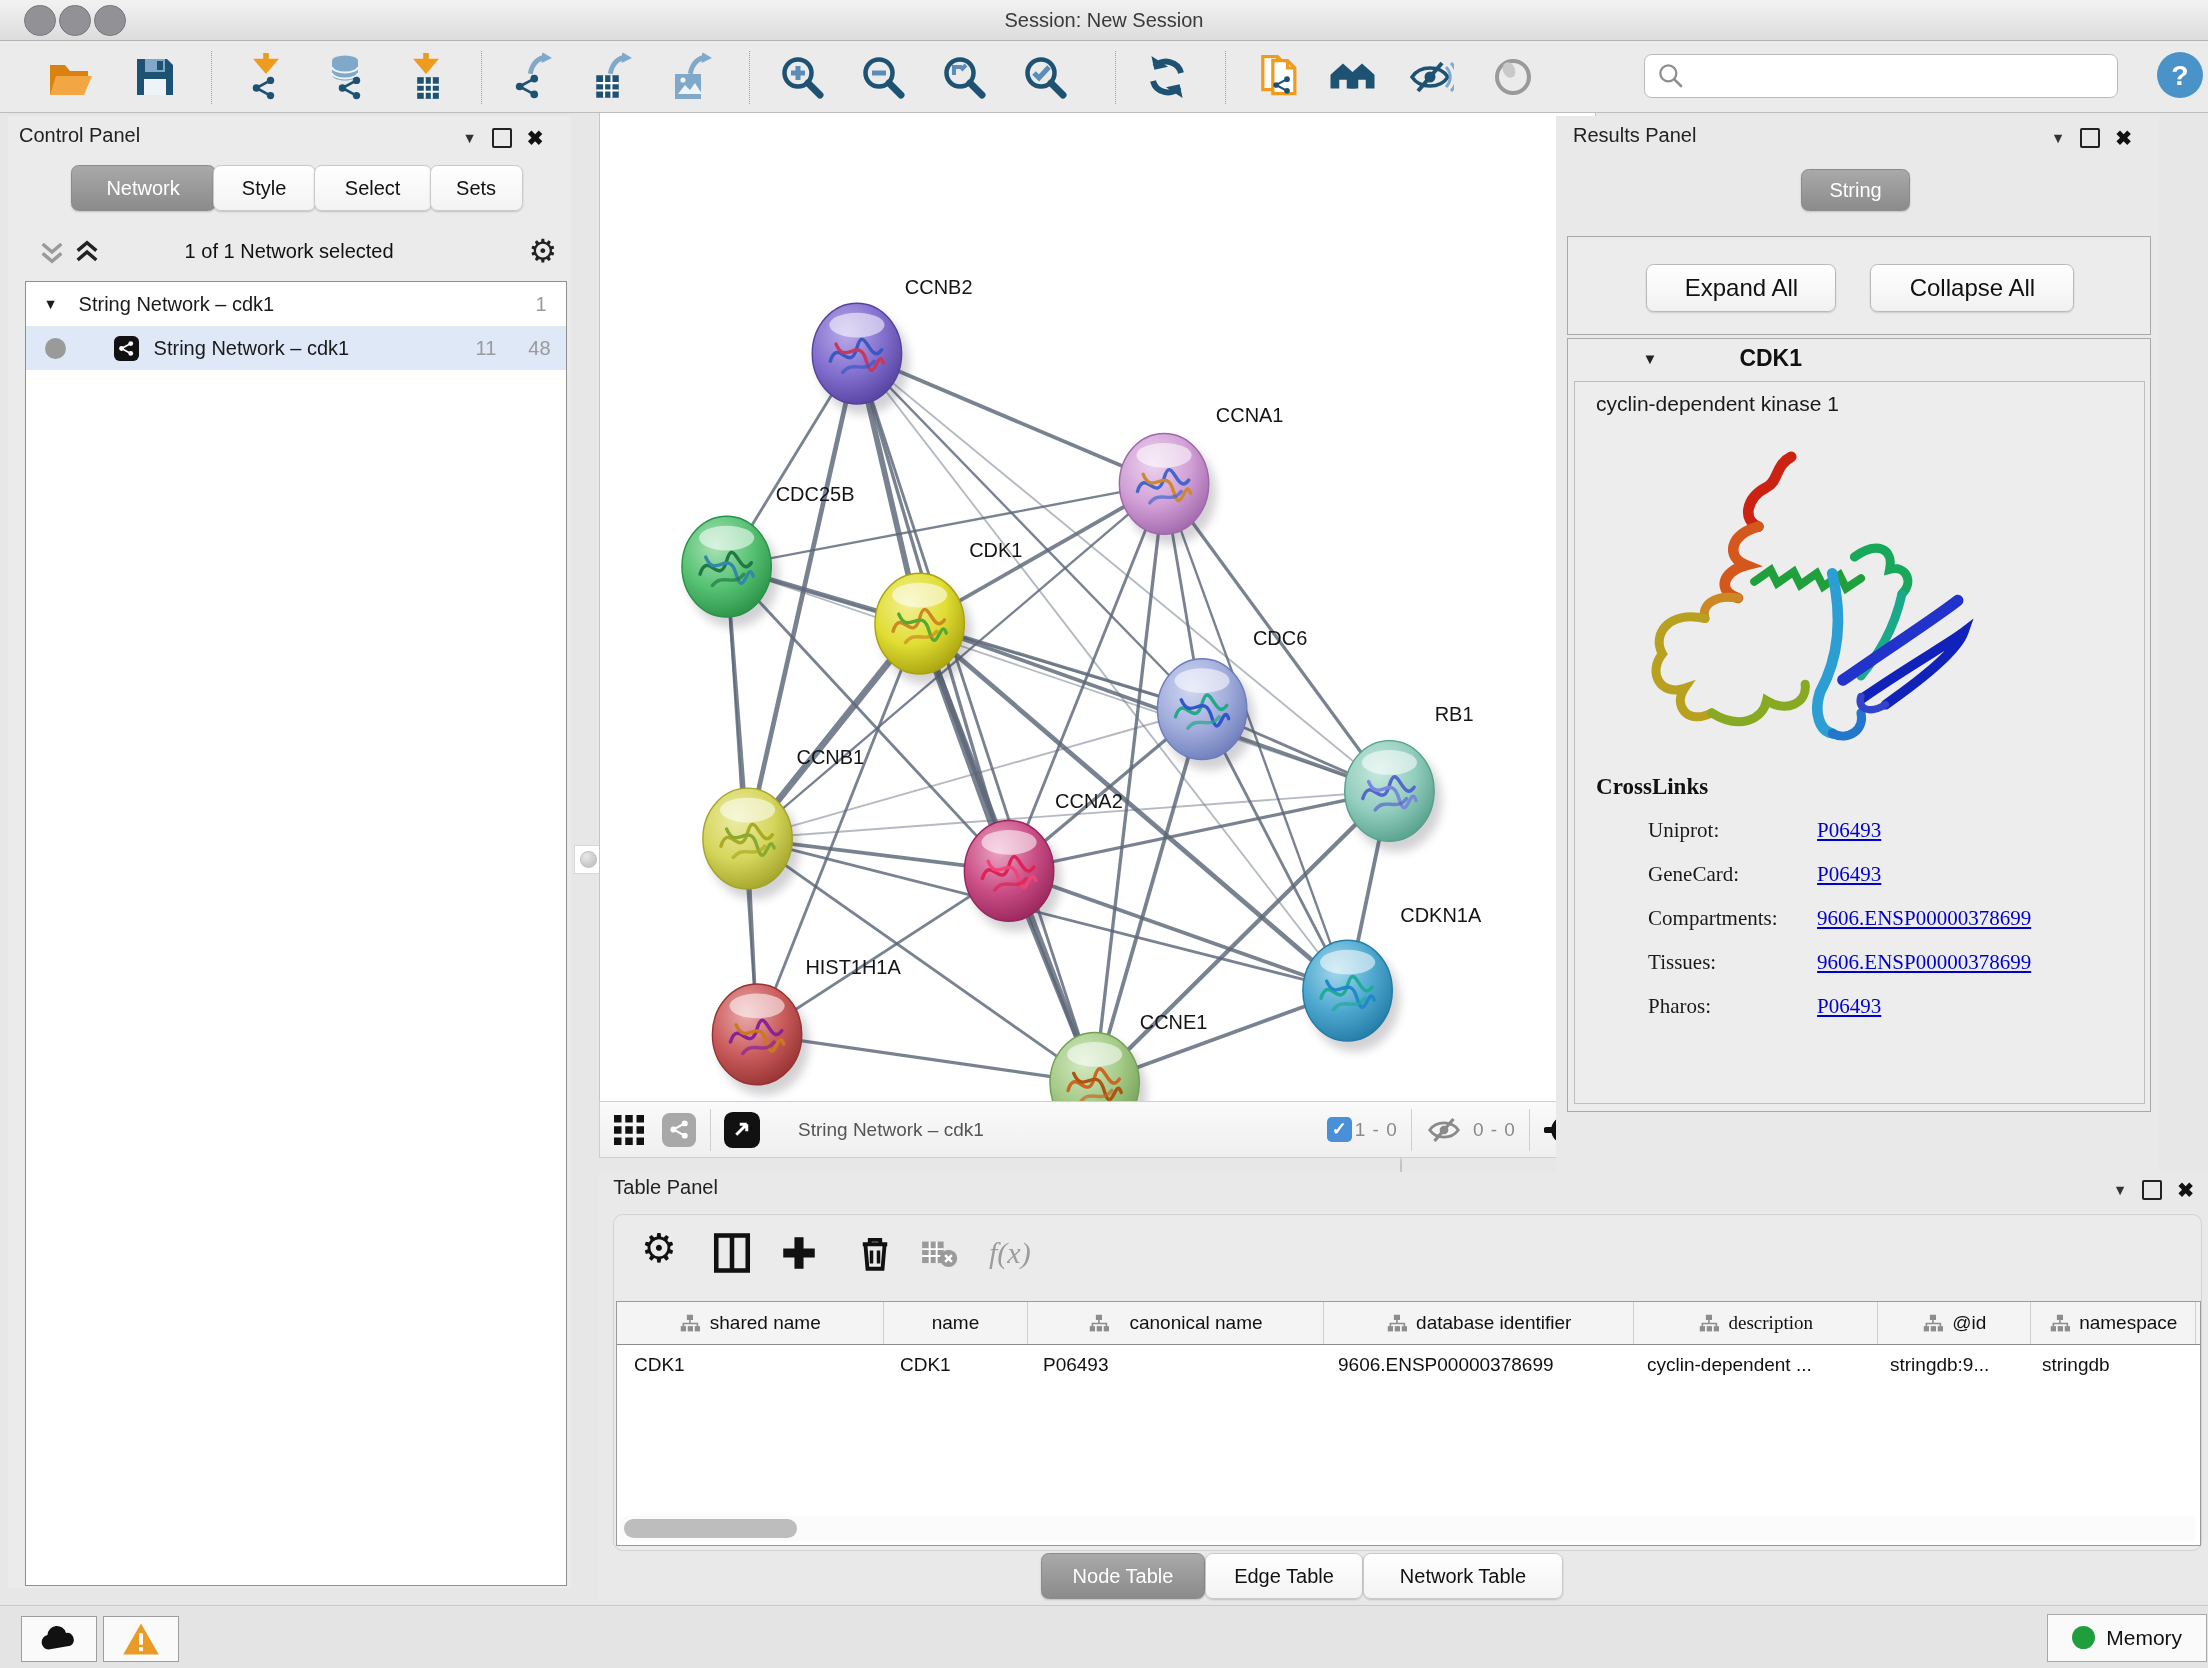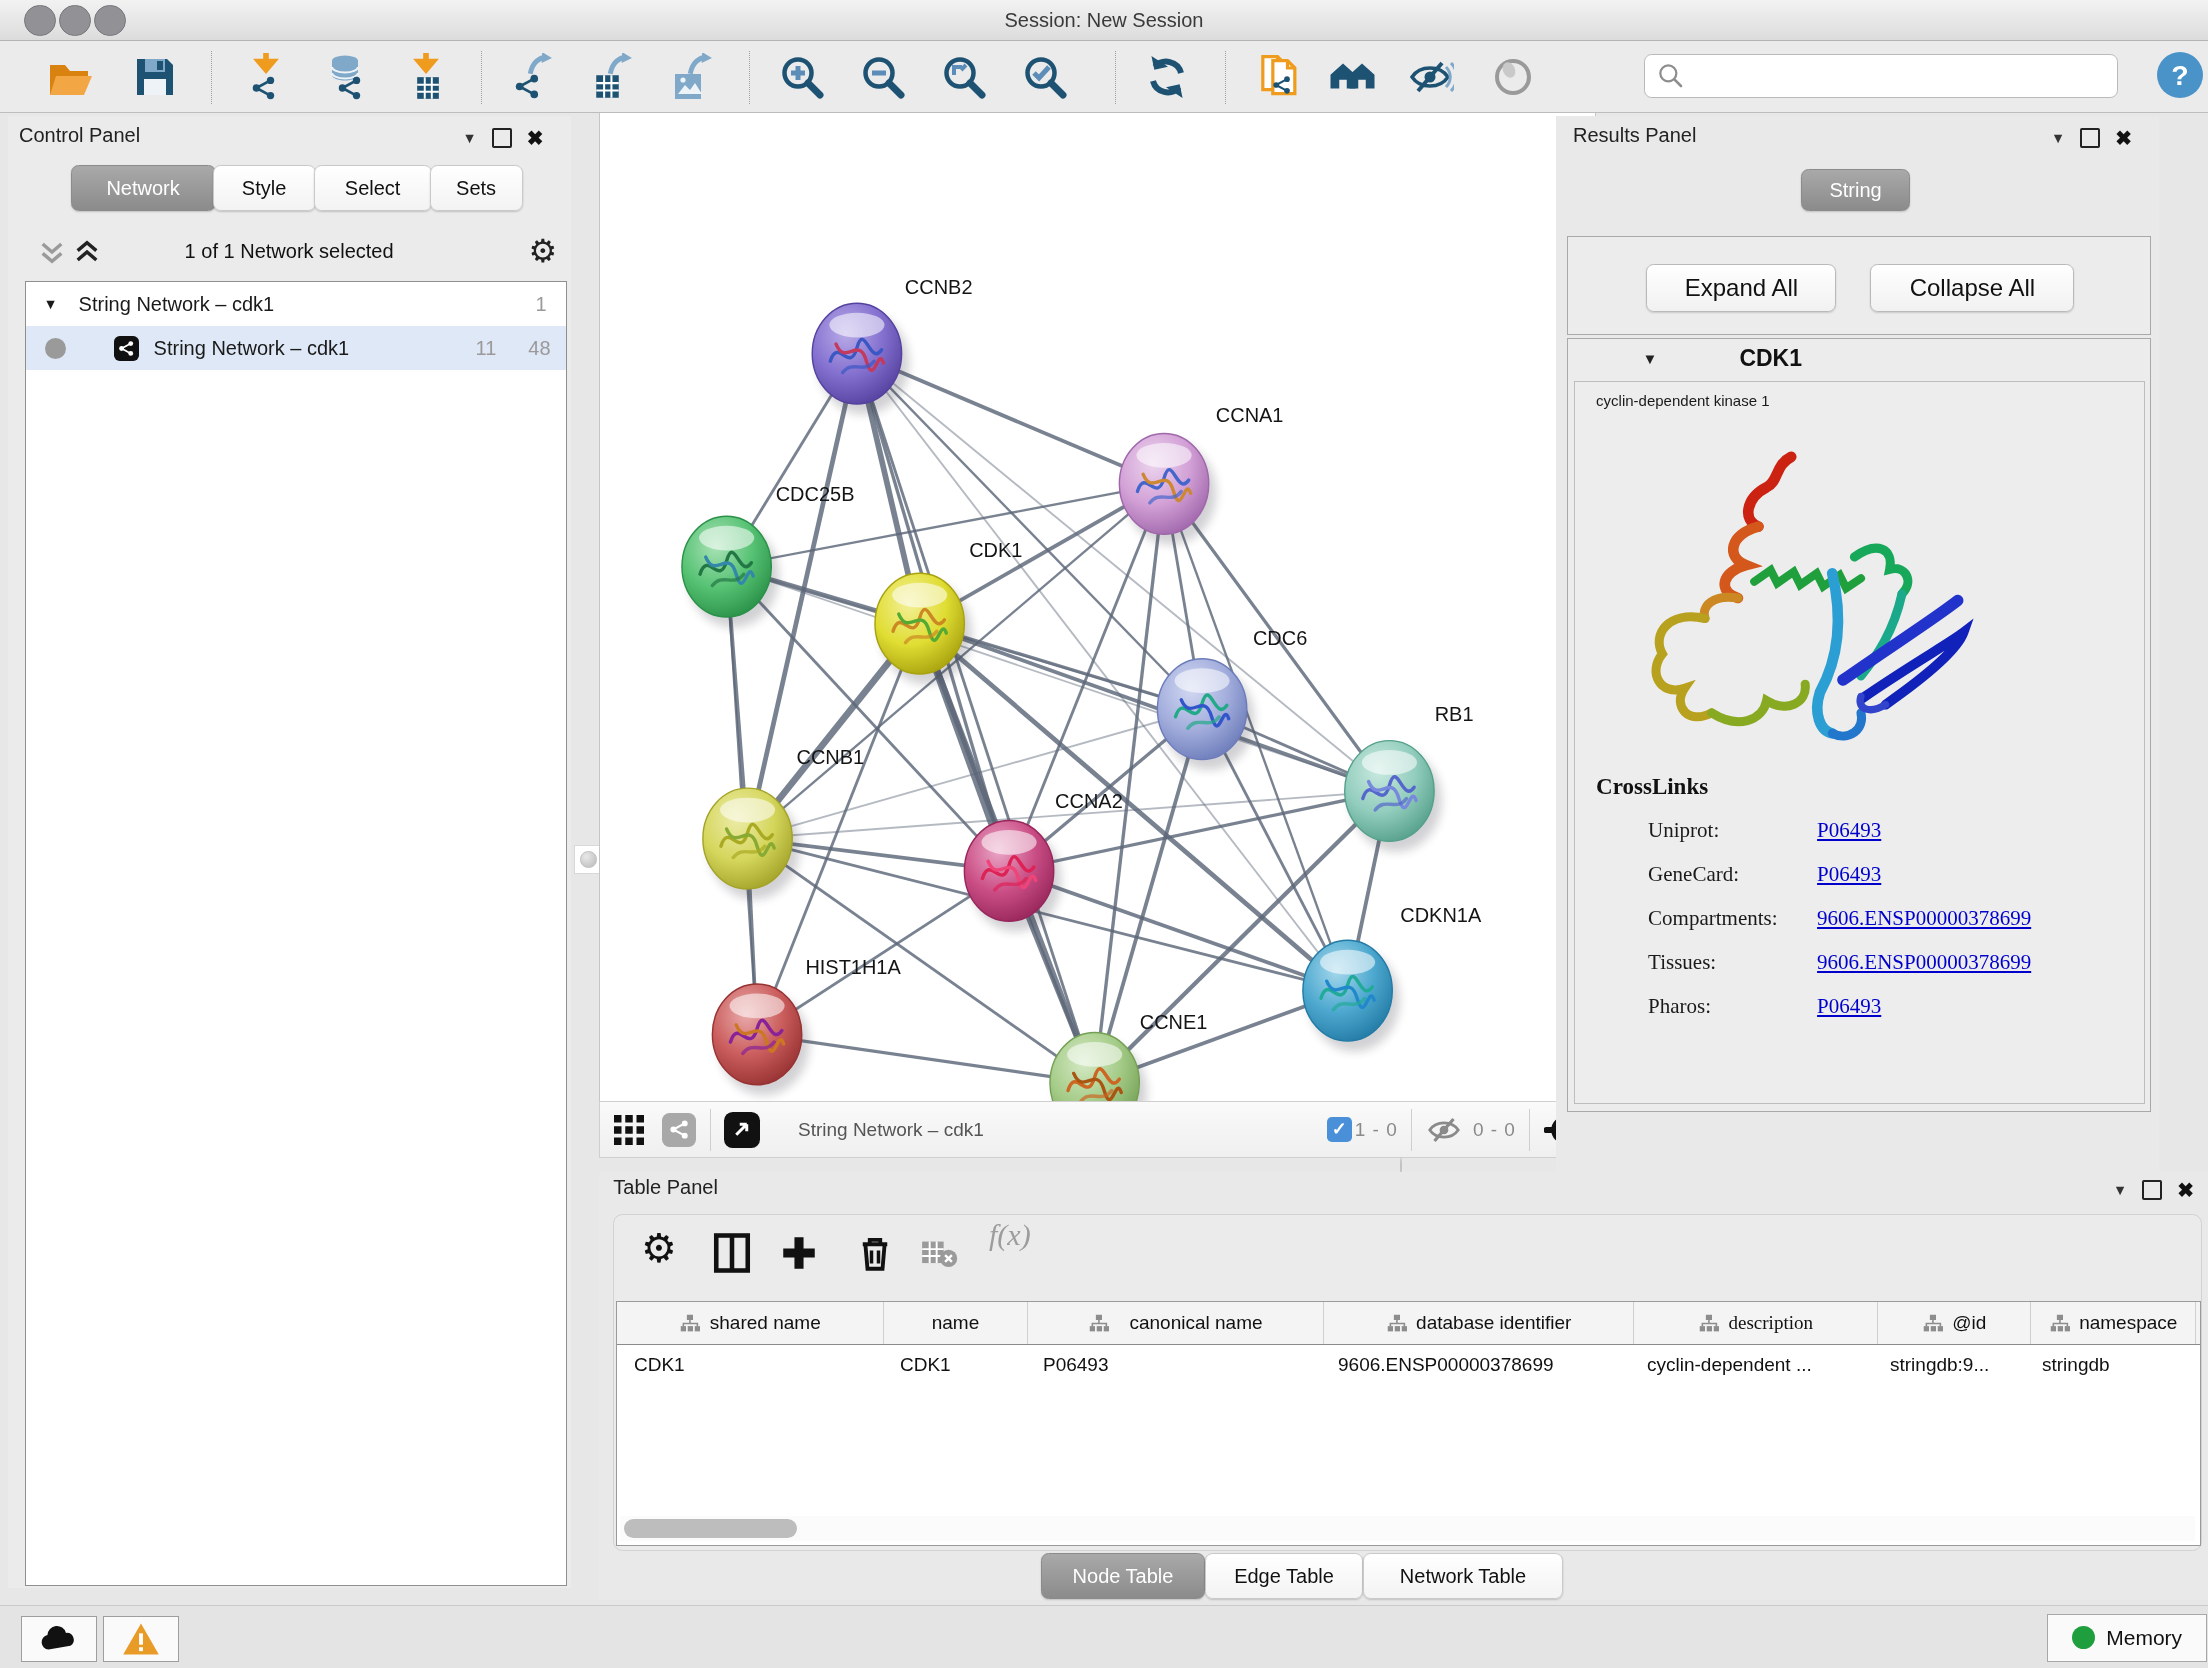--- a/index.html
+++ b/index.html
@@ -46,21 +46,21 @@
   .ckbox{width:25px;height:25px;background:#4a90d9;border-radius:4.8px;color:#fff;font-size:18px;
     text-align:center;line-height:25px;font-weight:bold;}
   .splitdot{width:14.3px;height:14.3px;border-radius:50%;background:radial-gradient(circle at 35% 30%,#e8e8e8,#b9b9b9);border:1px solid #c2c2c2;}
   
   #rpanel{left:1556px;top:116px;width:603px;height:1056px;background:#e9e9e9;}
   .rbox{border:1px solid #a9a9a9;background:#ececec;}
   .btn{background:linear-gradient(#ffffff,#f1f1f1);border:1px solid #b9b9b9;border-radius:7.6px;
     font-size:24px;color:#111;display:flex;align-items:center;justify-content:center;
     box-shadow:0 1px 1.9px rgba(0,0,0,.15);}
   #gene-title{font-size:23px;font-weight:bold;color:#111;}
-  #rdesc{font-size:15px;color:#1a1a1a;}
+  #rdesc{font-size:21px;color:#1a1a1a;}
   .serif{font-family:"Liberation Serif",serif;}
   #xl-head{font-size:23px;font-weight:bold;color:#111;}
   .xlrow{display:flex;height:44px;align-items:center;font-size:21px;margin-left:31px;}
   .xlrow .lbl{width:169px;color:#1a1a1a;}
   .xlrow a{color:#0000cc;text-decoration:underline;}
   
   #tpanel-box{left:613px;top:1214px;width:1587px;height:335px;background:#ebebeb;
     border:1px solid #d2d2d2;border-radius:9.5px;}
   .tpi{top:17px;width:42px;height:42px;}
   #tablebox{left:616px;top:1301px;width:1583px;height:243px;background:#fff;border:1.9px solid #9a9a9a;}
@@ -685,21 +685,21 @@
     <path d="M6.5 7 l1.2 14 h8.6 l1.2-14" fill="none" stroke="#111" stroke-width="2.2"></path>
     <path d="M10 10.5 v7.5 M14 10.5 v7.5" stroke="#111" stroke-width="2"></path>
   </svg>
   <svg class="tpi abs" style="left:306px;width:38px" viewBox="0 0 28 24">
     <g color="#9a9a9a">
         <use href="#sym-grid" x="0" y="2" width="19" height="19"></use>
       </g>
     <circle cx="21" cy="16" r="6.4" fill="#9a9a9a"></circle>
       <path d="M18.5 13.5 l5 5 M23.5 13.5 l-5 5" stroke="#fff" stroke-width="1.8"></path>
   </svg>
-  <div class="abs" style="left:375px;top:3px;font-family:'Liberation Serif',serif;font-style:italic;font-size:30px;color:#9c9c9c">f(x)</div>
+  <div class="abs" style="left:375px;top:21px;font-family:'Liberation Serif',serif;font-style:italic;font-size:30px;color:#9c9c9c">f(x)</div>
 </div>
 <div id="tablebox" class="abs">
   <div id="table-header">
       <div class="cell" style="width: 266px; flex: 0 0 auto;">
         <svg width="21" height="21" viewBox="0 0 24 24">
           <use href="#sym-tree" width="24" height="24"></use>
         </svg>
         <span>shared name</span>
       </div>
       <div class="cell" style="width: 143px; flex: 0 0 auto;">

